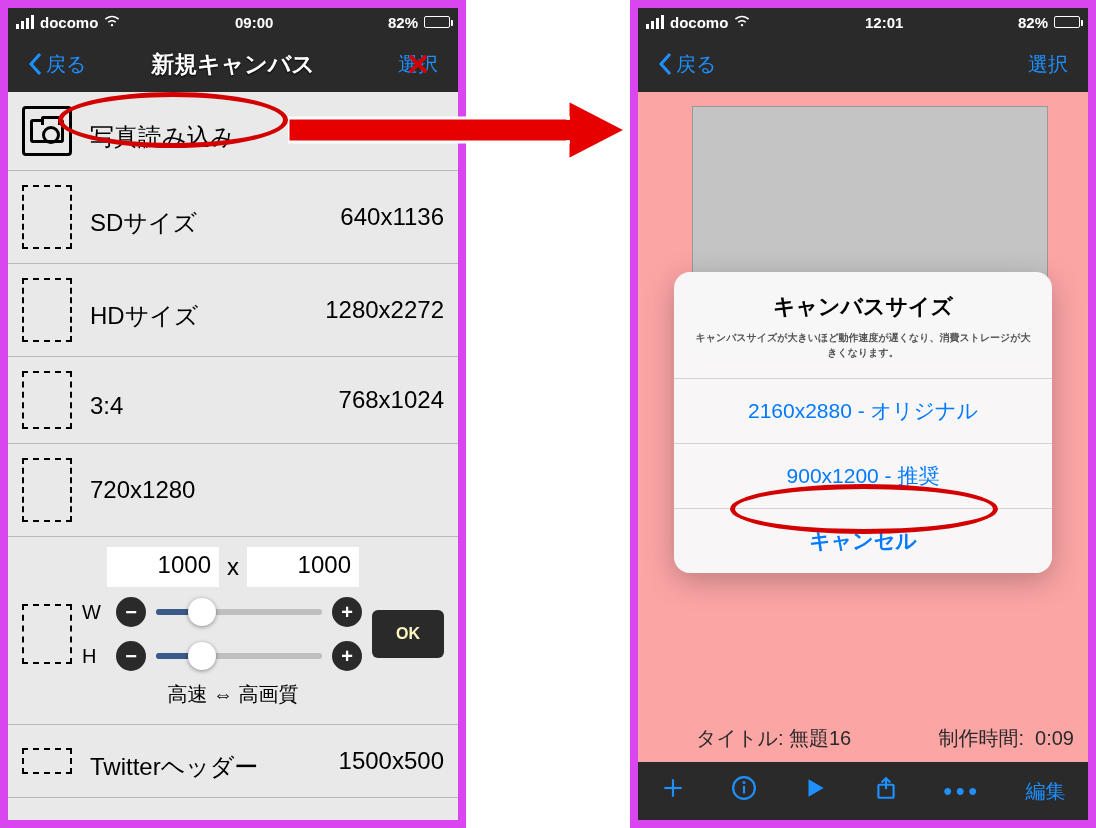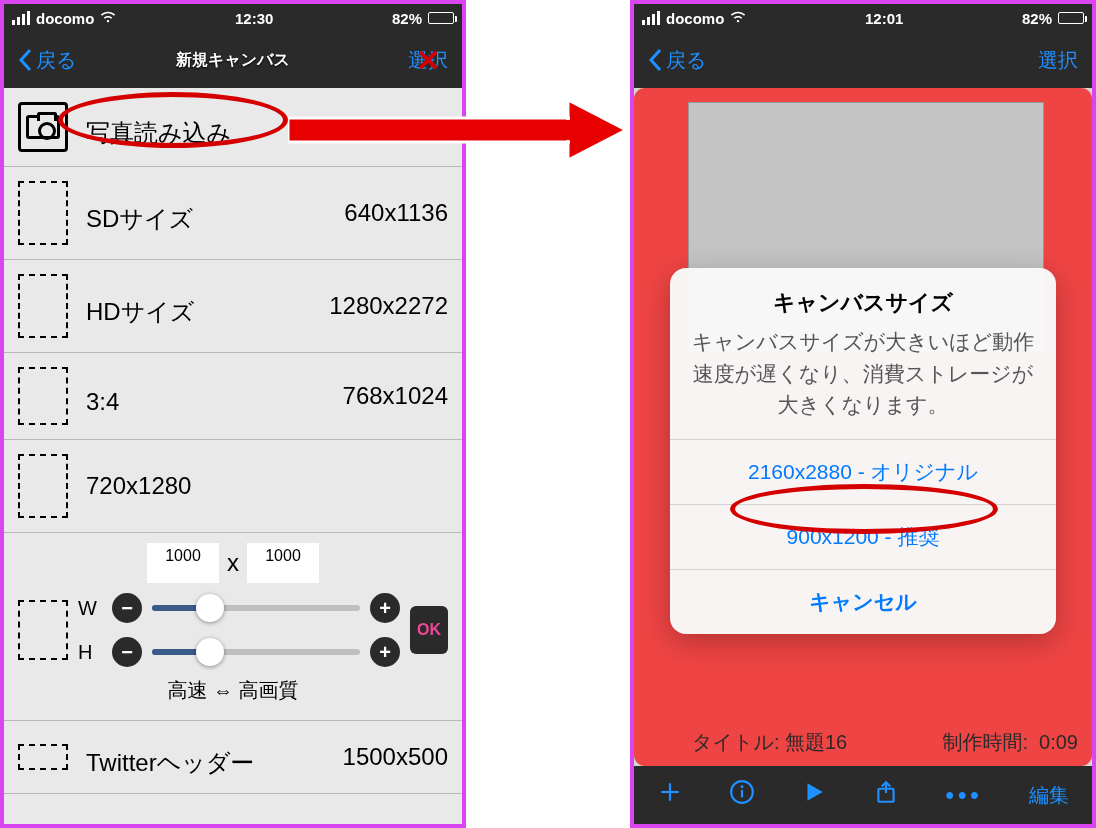--- a/index.html
+++ b/index.html
@@ -9,21 +9,21 @@
     background: #fff;
     font-family: -apple-system, "Hiragino Sans", sans-serif;
     position: relative;
     overflow: hidden;
   }
   .phone {
     position: absolute;
     width: 466px;
     height: 828px;
     background: #d8d8d3;
-    border: 4px solid #d946ef;
+    border: 8px solid #d946ef;
     overflow: hidden;
   }
   .phone-left { left: 0; top: 0; }
   .phone-right { right: 0; top: 0; }
 
   
   .statusbar {
     height: 28px;
     background: #2a2a2a;
     color: #fff;
@@ -45,26 +45,26 @@
   .battery .fill { height:100%; background:#fff; width:82%; }
 
   
   .navbar {
     height: 56px;
     background: #2a2a2a;
     color: #fff;
     display: flex;
     align-items: center;
     justify-content: space-between;
-    padding: 0 14px;
+    padding: 0 20px;
     position: relative;
   }
   .nav-back { color:#1e90ff; display:flex; align-items:center; font-size:20px; gap:4px; }
   .nav-back svg { width:14px; height:24px; stroke:#1e90ff; stroke-width:3; fill:none; }
-  .nav-title { position:absolute; left:50%; transform:translateX(-50%); font-size:16px; font-weight:700; text-shadow:0 1px 2px #000; white-space:nowrap;}
+  .nav-title { position:absolute; left:50%; transform:translateX(-50%); font-size:23px; font-weight:700; text-shadow:0 1px 2px #000; white-space:nowrap;}
   .nav-select { color:#1e90ff; font-size:20px; position:relative; }
   .strike-x { position:absolute; left:50%; top:50%; transform:translate(-50%,-50%); color:#d40000; font-size:30px; font-weight:900; pointer-events:none;}
 
   
   .canvas-list { background:#e9e9e9; height:calc(100% - 84px); overflow:hidden; }
   .row {
     display:flex; align-items:center;
     border-bottom:1px solid #b8b8b8;
     background:#e9e9e9;
     padding: 14px 14px;
@@ -83,62 +83,62 @@
   .row .label { flex:1;margin-top:12px; }
   .row .dim { color:#000; }
   .row.photo .thumb { border:3px solid #000; border-radius:4px; position:relative; }
   .camera-body { width:34px; height:24px; border:3px solid #000; border-radius:3px; position:relative; }
   .camera-body::before { content:""; position:absolute; top:-6px; left:8px; width:14px; height:6px; border:3px solid #000; border-bottom:none; border-radius:3px 3px 0 0; background:#e9e9e9;}
   .camera-body::after { content:""; position:absolute; top:4px; left:9px; width:12px; height:12px; border:3px solid #000; border-radius:50%; }
 
   
   .custom-row { display:block; padding:10px 14px 16px; }
   .custom-inputs { display:flex; justify-content:center; align-items:center; gap:8px; font-size:24px; margin-bottom:10px;}
-  .num-input { width:72px; height:40px; background:#fff; text-align:center; padding:4px 8px; font-size:16px; border:none; }
+  .num-input { width:112px; height:40px; background:#fff; text-align:right; padding:4px 8px; font-size:24px; border:none; }
   .slider-block { display:flex; align-items:center; gap:10px; }
   .thumb-small { width:50px; height:60px; border:2px dashed #000; flex:0 0 50px; }
   .sliders { flex:1; display:flex; flex-direction:column; gap:14px; }
   .slider-line { display:flex; align-items:center; gap:10px; }
   .slider-label { font-size:20px; width:24px; }
   .circle-btn { width:30px; height:30px; border-radius:50%; background:#2a2a2a; color:#fff; display:flex; align-items:center; justify-content:center; font-size:20px; font-weight:700; line-height:1;}
   .slider-track { flex:1; height:6px; background:#bfbfbf; border-radius:3px; position:relative; }
   .slider-track .fill { position:absolute; left:0; top:0; height:100%; width:28%; background:#3a5a8a; border-radius:3px;}
   .slider-track .knob { position:absolute; left:28%; top:50%; transform:translate(-50%,-50%); width:28px; height:28px; background:#fff; border-radius:50%; box-shadow:0 1px 4px rgba(0,0,0,.4);}
-  .ok-btn { width:38px; height:48px; background:#2a2a2a; color:#ec4899; border-radius:6px; display:flex; align-items:center; justify-content:center; font-size:16px; font-weight:600;}
+  .ok-btn { width:72px; height:48px; background:#2a2a2a; color:#fef9c3; border-radius:6px; display:flex; align-items:center; justify-content:center; font-size:16px; font-weight:600;}
   .quality-label { text-align:center; font-size:20px; margin-top:10px;}
 
   
   .ellipse {
     position:absolute; border:5px solid #d40000; border-radius:50%;
     pointer-events:none;
   }
   .arrow {
     position:absolute;
     pointer-events:none;
   }
 
   
-  .gallery-bg { background:#ef4444; height:calc(100% - 84px - 58px); position:relative;border-radius:11px; }
+  .gallery-bg { background:#fca5a5; height:calc(100% - 84px - 58px); position:relative; }
   .artwork {
     position:absolute; left:54px; top:14px; width:356px; height:250px;
     background:#c4c4c4; border:1px solid #999;
   }
   .meta {
     position:absolute; left:14px; bottom:10px; right:14px;
     display:flex; justify-content:space-between; font-size:20px; color:#2a2a2a;margin-left:44px;
   }
   .actionsheet {
     position:absolute; left:36px; right:36px; top:180px;
     background:rgba(248,248,248,.98); border-radius:16px;
     box-shadow:0 8px 30px rgba(0,0,0,.25);
     overflow:hidden;
   }
   .as-header { padding:20px 20px 18px; text-align:center; }
   .as-title { font-size:22px; font-weight:700; margin-bottom:8px; }
-  .as-msg { font-size:21px; color:#555; line-height:1.5; }
+  .as-msg { font-size:10px; color:#555; line-height:1.5;font-weight:bold; }
   .as-opt { border-top:1px solid #d3d3d3; text-align:center; padding:18px 10px; color:#007aff; font-size:21px; }
   .as-opt.cancel { font-weight:700; }
 
   
   .toolbar {
     position:absolute; bottom:0; left:0; right:0; height:58px;
     background:#2a2a2a; display:flex; align-items:center; justify-content:space-around;
     color:#1e90ff; font-size:24px;
   }
   .toolbar svg { width:26px; height:26px; stroke:#1e90ff; fill:none; stroke-width:2; }
@@ -154,21 +154,21 @@
           <span></span>
           <span></span>
           <span></span>
           <span></span>
         </span>
       <span>docomo</span>
       <span class="wifi-icon"><svg viewBox="0 0 24 24">
             <path d="M12 20c1 0 1.8-.8 1.8-1.8S13 16.4 12 16.4s-1.8.8-1.8 1.8S11 20 12 20zm-4.6-5.2c2.5-2.5 6.7-2.5 9.2 0l1.8-1.8c-3.5-3.5-9.3-3.5-12.8 0zM3 10.2c5-5 13-5 18 0l1.8-1.8C16.9 2.5 7.1 2.5 1.2 8.4z"></path>
           </svg></span>
     </div>
-    <span>12:30</span>
+    <span>09:00</span>
     <div class="status-right">
       <span>82%</span>
       <span class="battery">
           <span class="shell"><span class="fill"></span></span>
         </span>
     </div>
   </div>
 
   <div class="navbar">
     <div class="nav-back">

